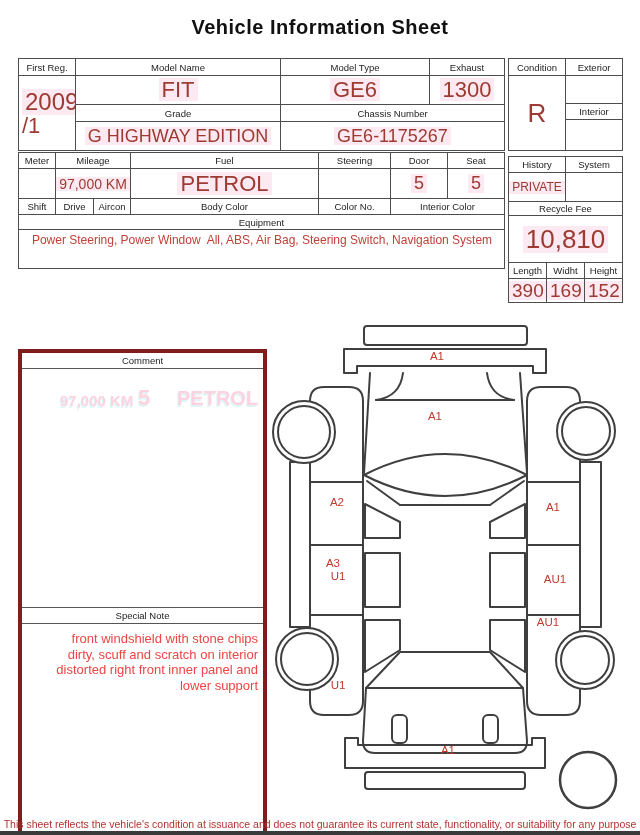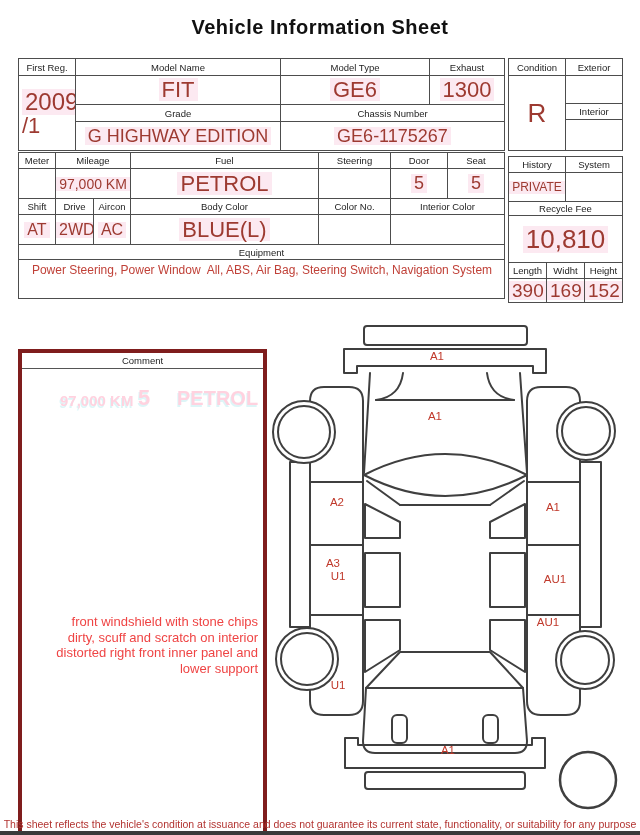--- a/index.html
+++ b/index.html
@@ -135,28 +135,20 @@
     <td class="val fs18"><span class="pink">5</span></td>
   </tr>
   <tr style="height:16px">
     <th class="lbl">Shift</th>
     <th class="lbl">Drive</th>
     <th class="lbl">Aircon</th>
     <th class="lbl">Body Color</th>
     <th class="lbl">Color No.</th>
     <th class="lbl" colspan="2">Interior Color</th>
   </tr>
-  <tr style="height:30px">
-    <td class="val fs16"><span class="pink">AT</span></td>
-    <td class="val fs16"><span class="pink">2WD</span></td>
-    <td class="val fs16"><span class="pink">AC</span></td>
-    <td class="val fs22"><span class="pink">BLUE(L)</span></td>
-    <td class="val fs14"></td>
-    <td class="val fs14" colspan="2"></td>
-  </tr>
   <tr style="height:15px">
     <th class="lbl" colspan="7">Equipment</th>
   </tr>
   <tr style="height:39px">
     <td class="equip" colspan="7">Power Steering, Power Window  All, ABS, Air Bag, Steering Switch, Navigation System</td>
   </tr>
 </tbody>
   </table>
 
 <table style="left:508px;top:156px;width:114px;">
@@ -196,20 +188,21 @@
 </tbody>
   </table>
 
 <div class="abs box" style="left:18px;top:313px;width:241px;height:500px;">
   <div class="box-hdr bdrB">Comment</div>
   <div style="height:238px;position:relative;">
     <span class="ghost" style="left:38px;top:23px;font-size:15px;">97,000 KM</span>
     <span class="ghost" style="left:116px;top:16px;font-size:22px;">5</span>
     <span class="ghost" style="left:155px;top:18px;font-size:20px;">PETROL</span>
   </div>
+  <div class="box-hdr bdrT bdrB">Special Note</div>
   <div class="note-text">
     <div>front windshield with stone chips</div>
     <div>dirty, scuff and scratch on interior</div>
     <div>distorted right front inner panel and</div>
     <div>lower support</div>
   </div>
 </div>
 
 <svg class="abs" style="left:270px;top:315px;" width="370" height="505" viewBox="0 0 370 505">
   <g fill="none" stroke="#3f3f3f" stroke-width="2" stroke-linejoin="round" stroke-linecap="round">

